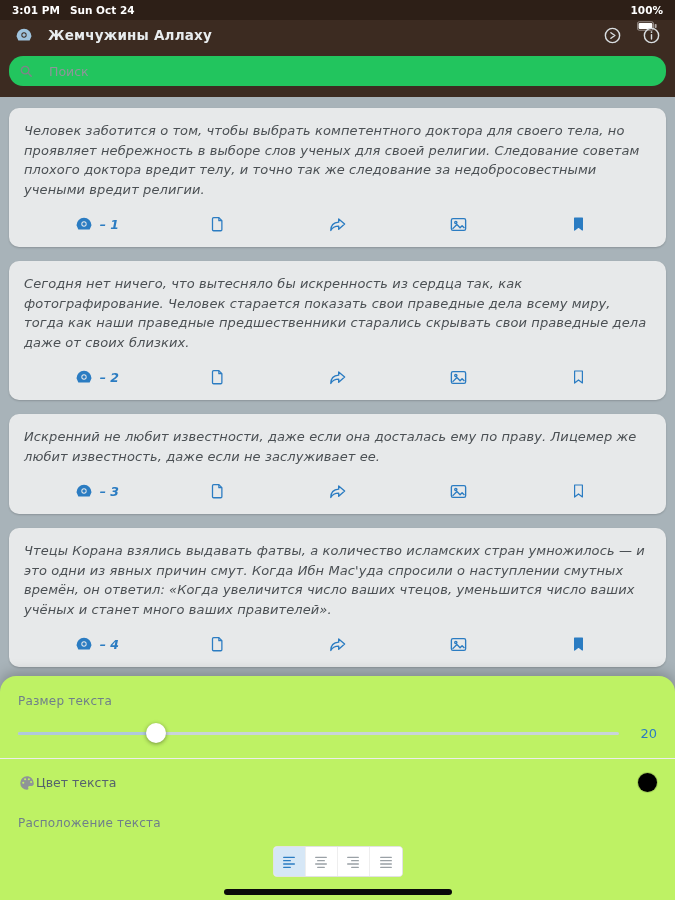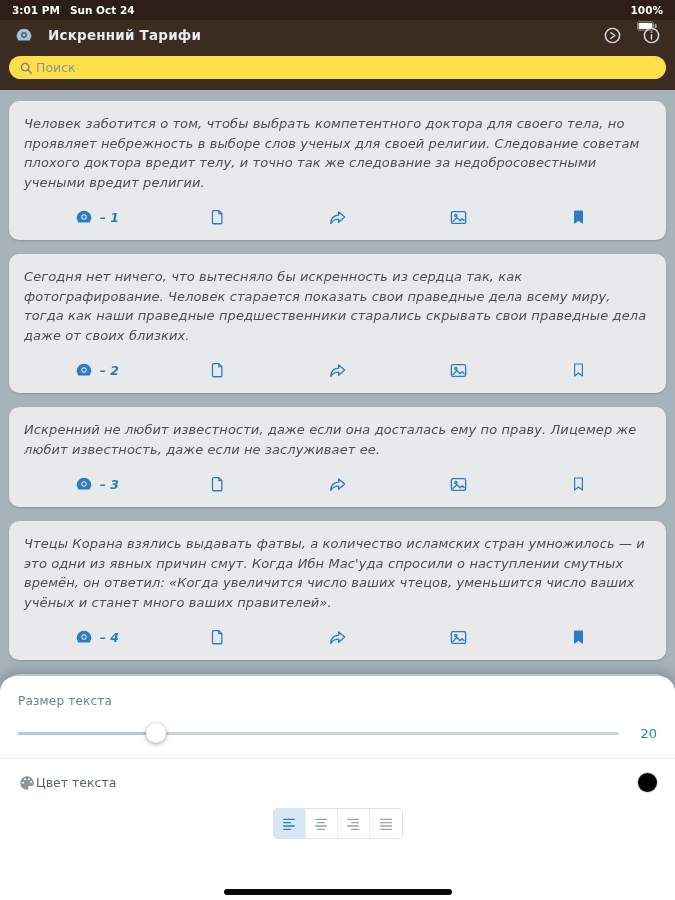--- a/index.html
+++ b/index.html
@@ -37,22 +37,22 @@
     display:flex;align-items:center;padding:0 14px;
   }
   .app-logo{width:20px;height:20px;display:flex;align-items:center;color:#9fc3dd;}
   .app-title{font-size:13.5px;font-weight:700;margin-left:14px;letter-spacing:.2px;}
   .header-actions{margin-left:auto;display:flex;gap:20px;align-items:center;color:#d9dee1;}
   .header-actions .hicon{width:19px;height:19px;cursor:pointer;display:flex;}
 
   
   .search-wrap{background:var(--header-bg);padding:6px 9px 11px 9px;}
   .search-input{
-    height:23px;background:#fde047;border-radius:14px;
-    display:flex;align-items:center;padding:0 10px;gap:3px;
+    height:30px;background:#22c55e;border-radius:14px;
+    display:flex;align-items:center;padding:0 10px;gap:16px;
   }
   .search-input input{
     border:none;outline:none;background:transparent;flex:1;
     font-size:12.5px;color:#444;font-family:inherit;
   }
   .search-input input::placeholder{color:#8f959a;}
   .search-icon{color:#7e8489;display:flex;}
 
   
   .content{padding:11px 9px 0 9px;height:812px;overflow:hidden;}
@@ -74,21 +74,21 @@
     color:var(--accent);cursor:pointer;gap:6px;
   }
   .card-actions .action svg{display:block;}
   .pearl-num{font-size:12.5px;font-weight:700;color:var(--accent);}
   .action.bookmark svg path{fill:none;stroke:var(--accent);stroke-width:1.7;stroke-linejoin:round;}
   .action.bookmark.filled svg path{fill:var(--accent);}
 
   
   .sheet{
     position:absolute;left:0;right:0;bottom:0;height:224px;
-    background:#ffffff;border-radius:16px 16px 0 0;
+    background:#bef264;border-radius:16px 16px 0 0;
     box-shadow:0 -3px 14px rgba(0,0,0,.25);
     padding:18px 18px 0 18px;
   }
   .sheet-label{font-size:12px;color:var(--muted);letter-spacing:.2px;}
   .slider-row{display:flex;align-items:center;margin-top:14px;gap:12px;}
   .slider{position:relative;flex:1;height:22px;cursor:pointer;}
   .slider .track{
     position:absolute;left:0;right:0;top:10px;height:2.5px;
     background:#c9d4db;border-radius:2px;
   }
@@ -148,21 +148,21 @@
   </div>
 
   <div class="header">
     <span class="app-logo">
       <svg width="20" height="20" viewBox="0 0 24 24">
         <path d="M3 13.5 a9 9 0 0 1 18 0 l-2.2 5 H5.2 Z" fill="currentColor"></path>
         <circle cx="12" cy="12" r="3.2" fill="#3c2b21"></circle>
         <circle cx="12" cy="12" r="2.1" fill="currentColor"></circle>
       </svg>
     </span>
-    <span class="app-title">Искренний Тарифи</span>
+    <span class="app-title">Жемчужины Аллаху</span>
     <span class="header-actions">
       <span class="hicon">
         <svg width="19" height="19" viewBox="0 0 24 24" fill="none" stroke="currentColor" stroke-width="1.8">
           <circle cx="12" cy="12" r="9"></circle>
           <path d="M10 8.5 L15 12 L10 15.5" stroke-linejoin="round" stroke-linecap="round"></path>
         </svg>
       </span>
       <span class="hicon">
         <svg width="19" height="19" viewBox="0 0 24 24" fill="none" stroke="currentColor" stroke-width="1.8">
           <circle cx="12" cy="12" r="9"></circle>
@@ -396,20 +396,21 @@
     <div class="sheet-divider"></div>
     <div class="color-row">
       <span class="palette-icon">
         <svg width="18" height="18" viewBox="0 0 24 24" fill="currentColor">
           <path d="M12 3 a9 9 0 1 0 0 18 c1.6 0 2.3-1 1.7-2.2 -.7-1.4 0-2.8 1.8-2.8 H18 a3.5 3.5 0 0 0 3-4 C20.4 6.5 16.6 3 12 3 Z M7 13 a1.4 1.4 0 1 1 0-2.8 1.4 1.4 0 0 1 0 2.8 Z M9.5 8.3 a1.4 1.4 0 1 1 0-2.8 1.4 1.4 0 0 1 0 2.8 Z M14.5 8.3 a1.4 1.4 0 1 1 0-2.8 1.4 1.4 0 0 1 0 2.8 Z M17.5 12 a1.4 1.4 0 1 1 0-2.8 1.4 1.4 0 0 1 0 2.8 Z" fill-rule="evenodd"></path>
         </svg>
       </span>
       <span class="color-label">Цвет текста</span>
       <span class="color-swatch" id="color-swatch" style="background: rgb(0, 0, 0);"></span>
     </div>
+    <div class="sheet-label align-label">Расположение текста</div>
     <div class="align-group">
       <div class="align-btn selected">
         <svg width="16" height="16" viewBox="0 0 24 24" stroke="currentColor" stroke-width="2" stroke-linecap="round">
           <line x1="4" y1="5" x2="20" y2="5"></line>
             <line x1="4" y1="10" x2="14" y2="10"></line>
             <line x1="4" y1="15" x2="20" y2="15"></line>
             <line x1="4" y1="20" x2="14" y2="20"></line>
         </svg>
       </div>
       <div class="align-btn">

